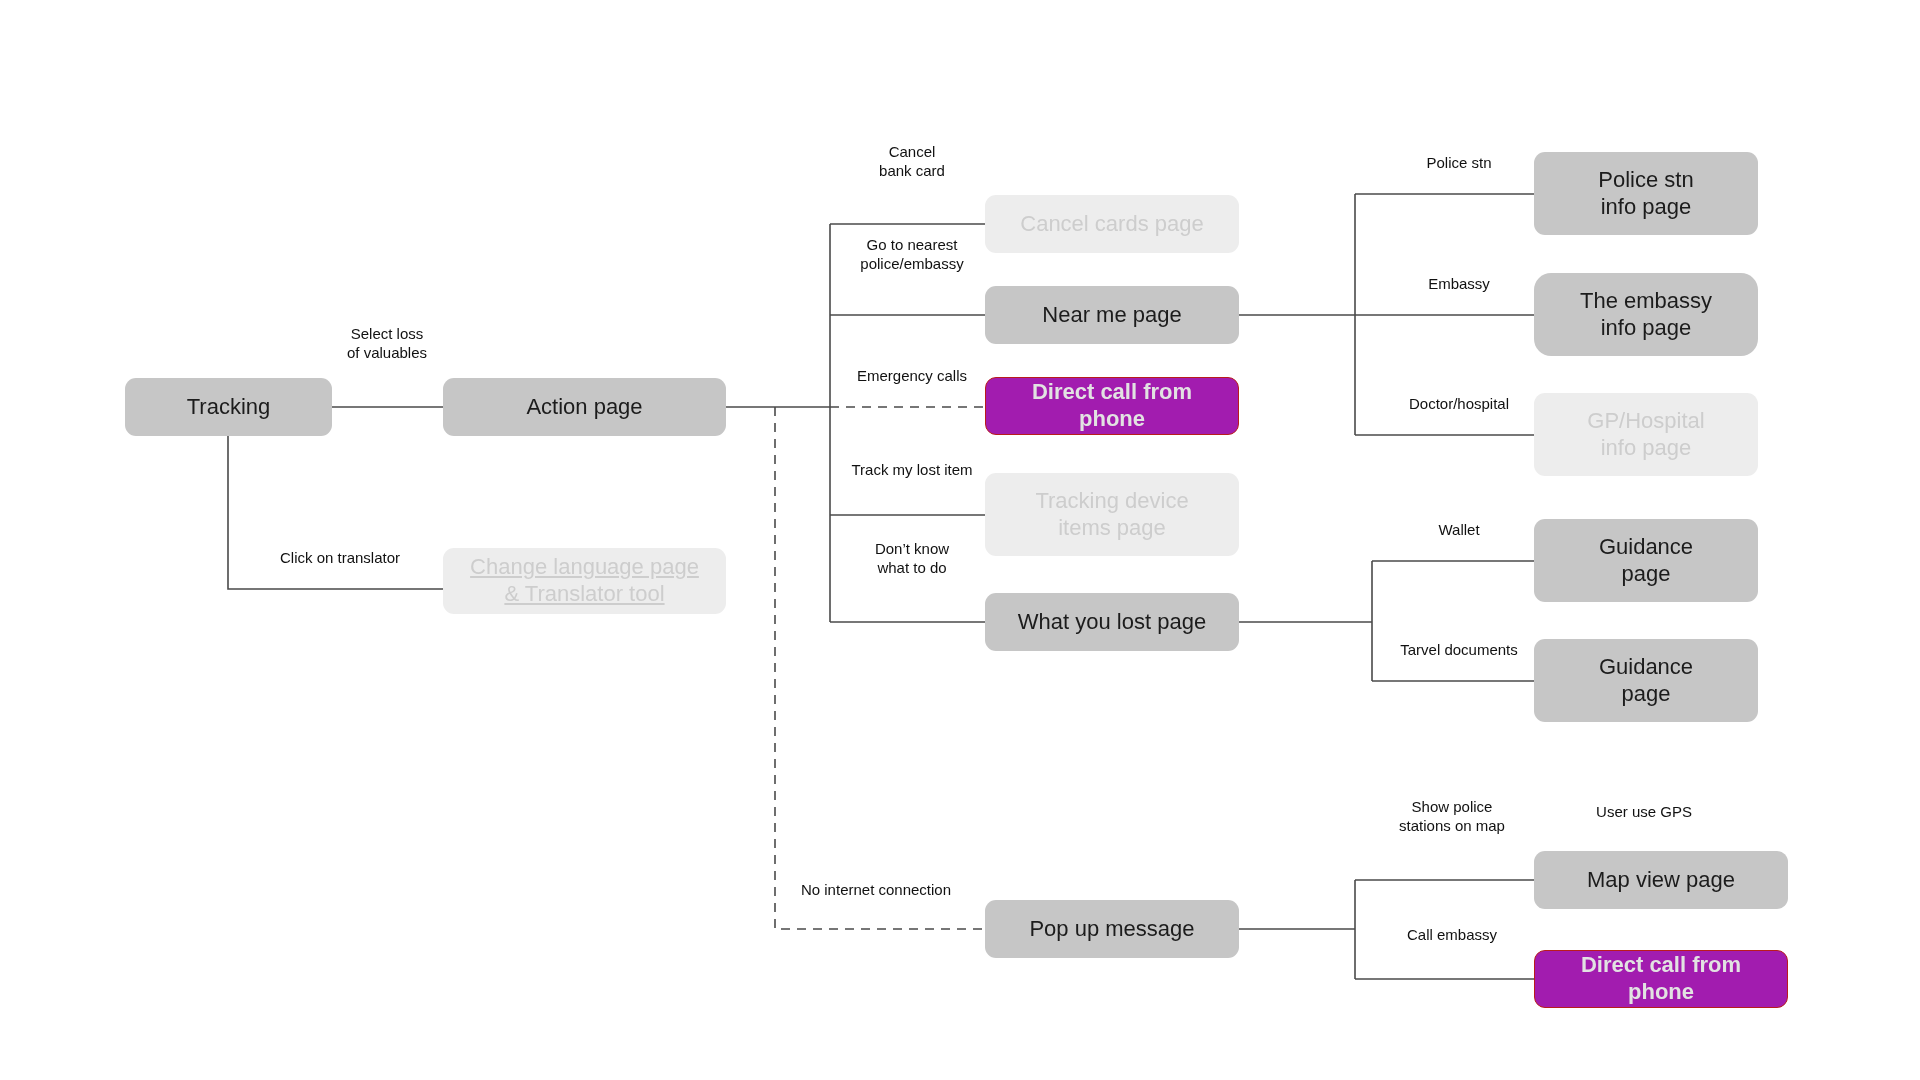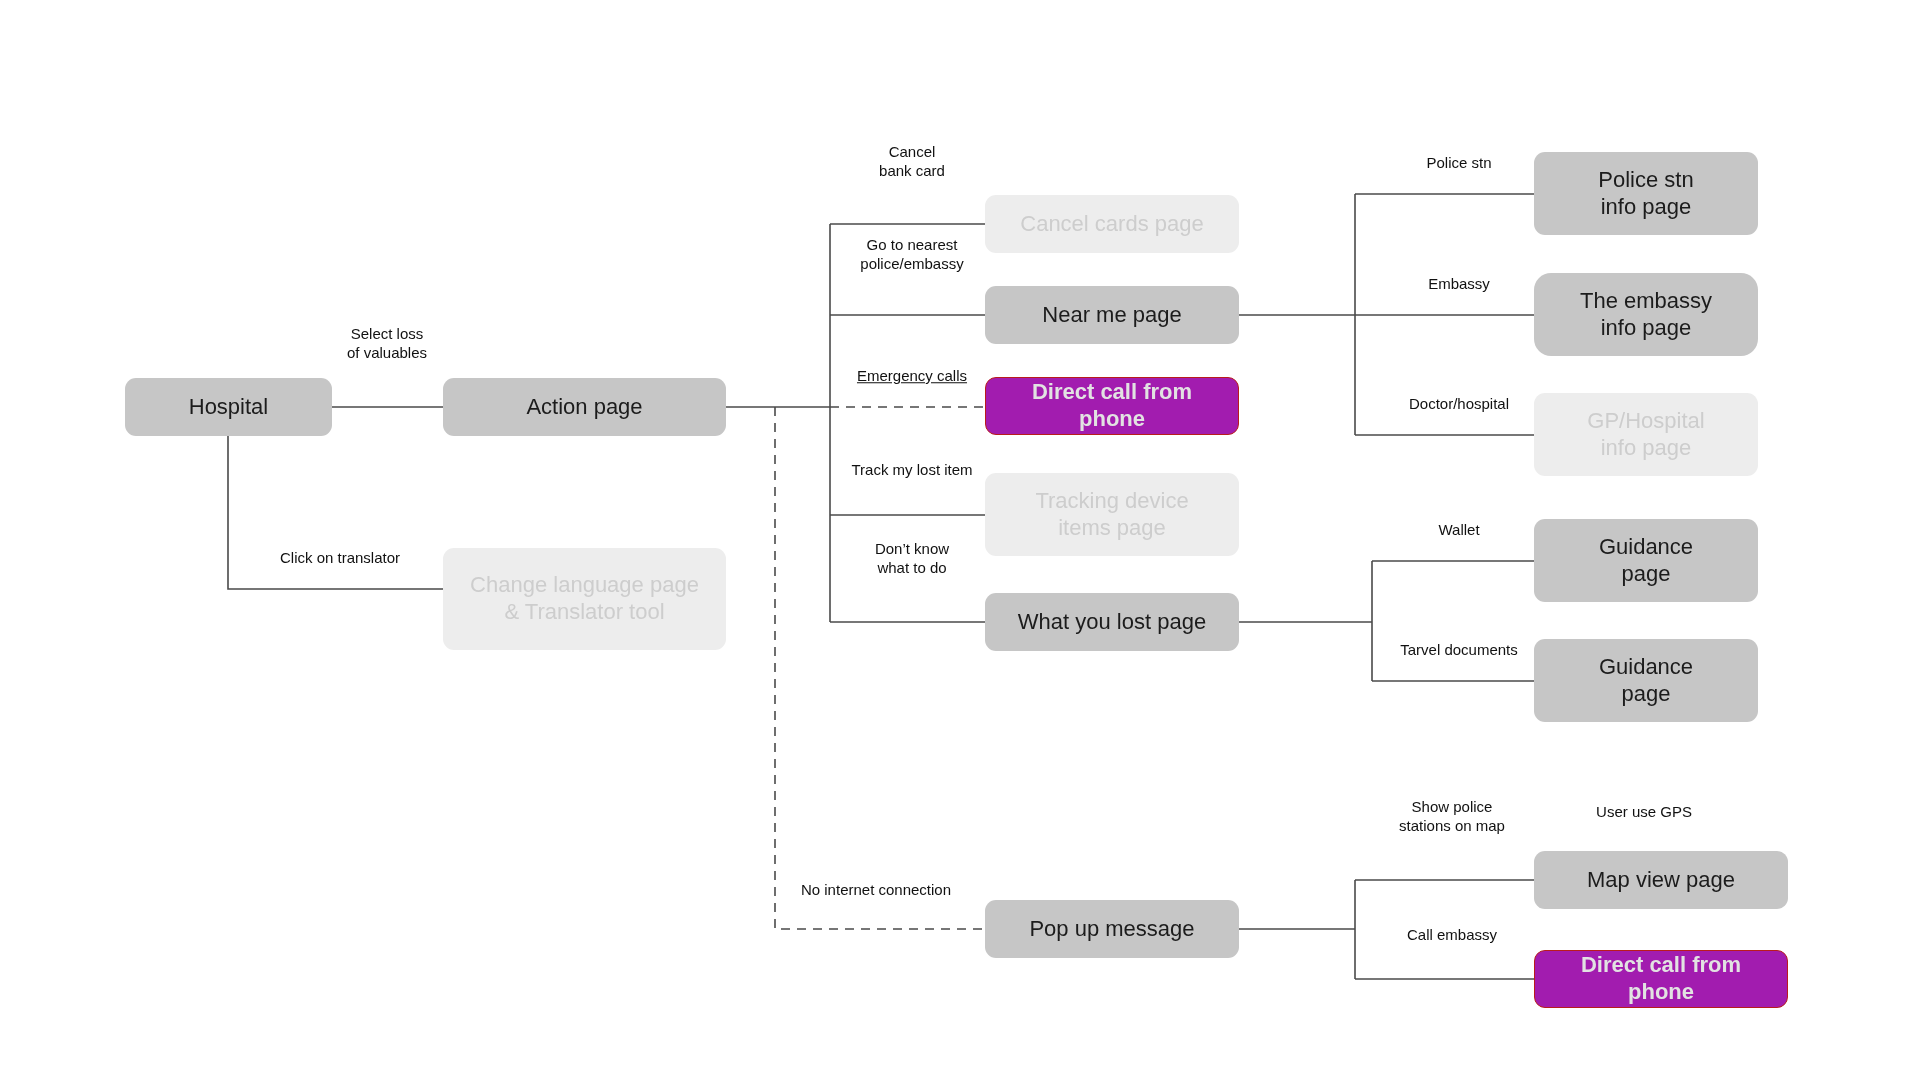--- a/index.html
+++ b/index.html
@@ -119,23 +119,23 @@
 
       <path d="M1239 929 H1355"></path>
       <path d="M1355 880 V979"></path>
       <path d="M1355 880 H1534"></path>
       <path d="M1355 979 H1534"></path>
     </g>
   </svg>
 
 
   <div id="node-layer">
-      <div class="node solid" style="left: 125px; top: 378px; width: 207px; height: 58px; font-size: 22px;">Hospital</div>
+      <div class="node solid" style="left: 125px; top: 378px; width: 207px; height: 58px; font-size: 22px;">Tracking</div>
       <div class="node solid" style="left: 443px; top: 378px; width: 283px; height: 58px; font-size: 22px;">Action page</div>
-      <div class="node faded" style="left: 443px; top: 548px; width: 283px; height: 102px; font-size: 22px;">Change language page
+      <div class="node faded" style="left: 443px; top: 548px; width: 283px; height: 66px; font-size: 22px; text-decoration: underline;">Change language page
 &amp; Translator tool</div>
       <div class="node faded" style="left: 985px; top: 195px; width: 254px; height: 58px; font-size: 22px;">Cancel cards page</div>
       <div class="node solid" style="left: 985px; top: 286px; width: 254px; height: 58px; font-size: 22px;">Near me page</div>
       <div class="node outline" style="left: 985px; top: 377px; width: 254px; height: 58px; font-size: 22px;">Direct call from phone</div>
       <div class="node faded" style="left: 985px; top: 473px; width: 254px; height: 83px; font-size: 22px;">Tracking device
 items page</div>
       <div class="node solid" style="left: 985px; top: 593px; width: 254px; height: 58px; font-size: 22px;">What you lost page</div>
       <div class="node solid" style="left: 1534px; top: 152px; width: 224px; height: 83px; font-size: 22px;">Police stn
 info page</div>
       <div class="node solid" style="left: 1534px; top: 273px; width: 224px; height: 83px; font-size: 22px; border-radius: 17px;">The embassy
@@ -152,21 +152,21 @@
     </div>
 
   <div id="label-layer">
       <div class="edge-label" style="left: 387px; top: 362px; transform: translate(-50%, -100%);">Select loss
 of valuables</div>
       <div class="edge-label" style="left: 340px; top: 568px; transform: translate(-50%, -100%);">Click on translator</div>
       <div class="edge-label" style="left: 912px; top: 180px; transform: translate(-50%, -100%);">Cancel
 bank card</div>
       <div class="edge-label" style="left: 912px; top: 273px; transform: translate(-50%, -100%);">Go to nearest
 police/embassy</div>
-      <div class="edge-label" style="left: 912px; top: 386px; transform: translate(-50%, -100%); text-decoration: underline;">Emergency calls</div>
+      <div class="edge-label" style="left: 912px; top: 386px; transform: translate(-50%, -100%);">Emergency calls</div>
       <div class="edge-label" style="left: 912px; top: 480px; transform: translate(-50%, -100%);">Track my lost item</div>
       <div class="edge-label" style="left: 912px; top: 577px; transform: translate(-50%, -100%);">Don’t know
 what to do</div>
       <div class="edge-label" style="left: 1459px; top: 173px; transform: translate(-50%, -100%);">Police stn</div>
       <div class="edge-label" style="left: 1459px; top: 294px; transform: translate(-50%, -100%);">Embassy</div>
       <div class="edge-label" style="left: 1459px; top: 414px; transform: translate(-50%, -100%);">Doctor/hospital</div>
       <div class="edge-label" style="left: 1459px; top: 540px; transform: translate(-50%, -100%);">Wallet</div>
       <div class="edge-label" style="left: 1459px; top: 660px; transform: translate(-50%, -100%);">Tarvel documents</div>
       <div class="edge-label" style="left: 876px; top: 900px; transform: translate(-50%, -100%);">No internet connection</div>
       <div class="edge-label" style="left: 1452px; top: 835px; transform: translate(-50%, -100%);">Show police

